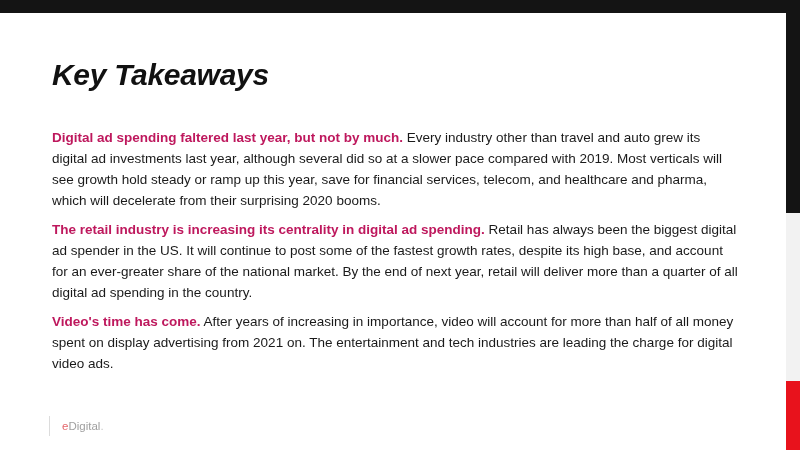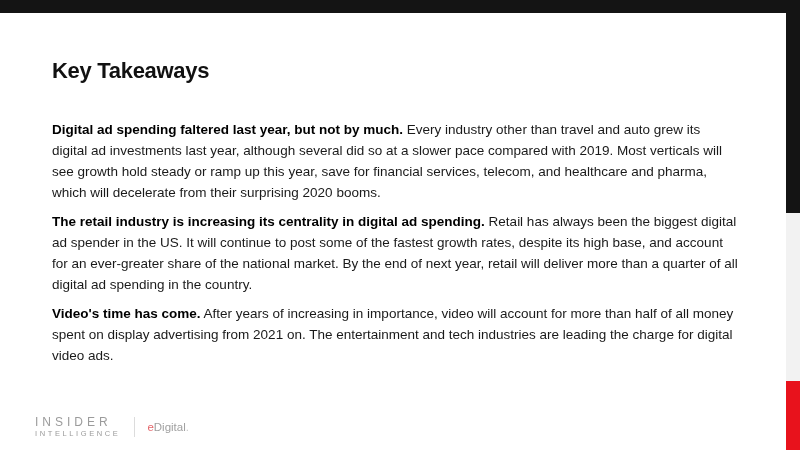--- a/index.html
+++ b/index.html
@@ -31,36 +31,37 @@
   .stripe-gray  { height: 168px; background: #f2f2f2; }
   .stripe-red   { flex: 1;       background: #e8121c; }
 
   .content {
     position: absolute;
     left: 52px; top: 0;
     width: 686px;
   }
   .page-title {
     margin: 58px 0 0 0;
-    font-size: 22px;
+    font-size: 30px;
     font-weight: 700;
     color: #111111;
     letter-spacing: -0.3px;
+    font-style: italic;
   }
   .takeaway {
     margin: 0;
     font-size: 13.5px;
     line-height: 21px;
     color: #1a1a1a;
   }
   .takeaway.first { margin-top: 35px; }
   .takeaway + .takeaway { margin-top: 8px; }
   .takeaway .lead {
     font-weight: 700;
-    color: #000000;
+    color: #be185d;
   }
 
   .footer {
     position: absolute;
     left: 35px; top: 416px;
     display: flex;
     align-items: center;
   }
   .brand-insider {
     display: flex;
@@ -108,19 +109,15 @@
   <h1 class="page-title">Key Takeaways</h1>
 
   <p class="takeaway first"><span class="lead">Digital ad spending faltered last year, but not by much.</span> <span>Every industry other than travel and auto grew its digital ad investments last year, although several did so at a slower pace compared with 2019. Most verticals will see growth hold steady or ramp up this year, save for financial services, telecom, and healthcare and pharma, which will decelerate from their surprising 2020 booms.</span></p>
 
   <p class="takeaway"><span class="lead">The retail industry is increasing its centrality in digital ad spending.</span> <span>Retail has always been the biggest digital ad spender in the US. It will continue to post some of the fastest growth rates, despite its high base, and account for an ever-greater share of the national market. By the end of next year, retail will deliver more than a quarter of all digital ad spending in the country.</span></p>
 
   <p class="takeaway"><span class="lead">Video's time has come.</span> <span>After years of increasing in importance, video will account for more than half of all money spent on display advertising from 2021 on. The entertainment and tech industries are leading the charge for digital video ads.</span></p>
 </div>
 
 <div class="footer">
-  <div class="brand-insider">
-    <span class="brand-line1">INSIDER</span>
-    <span class="brand-line2">INTELLIGENCE</span>
-  </div>
   <div class="brand-divider"></div>
   <div class="brand-emarketer"><span class="e-red">e</span><span>Digital</span><span class="dot">.</span></div>
 </div>
 
 </body></html>

